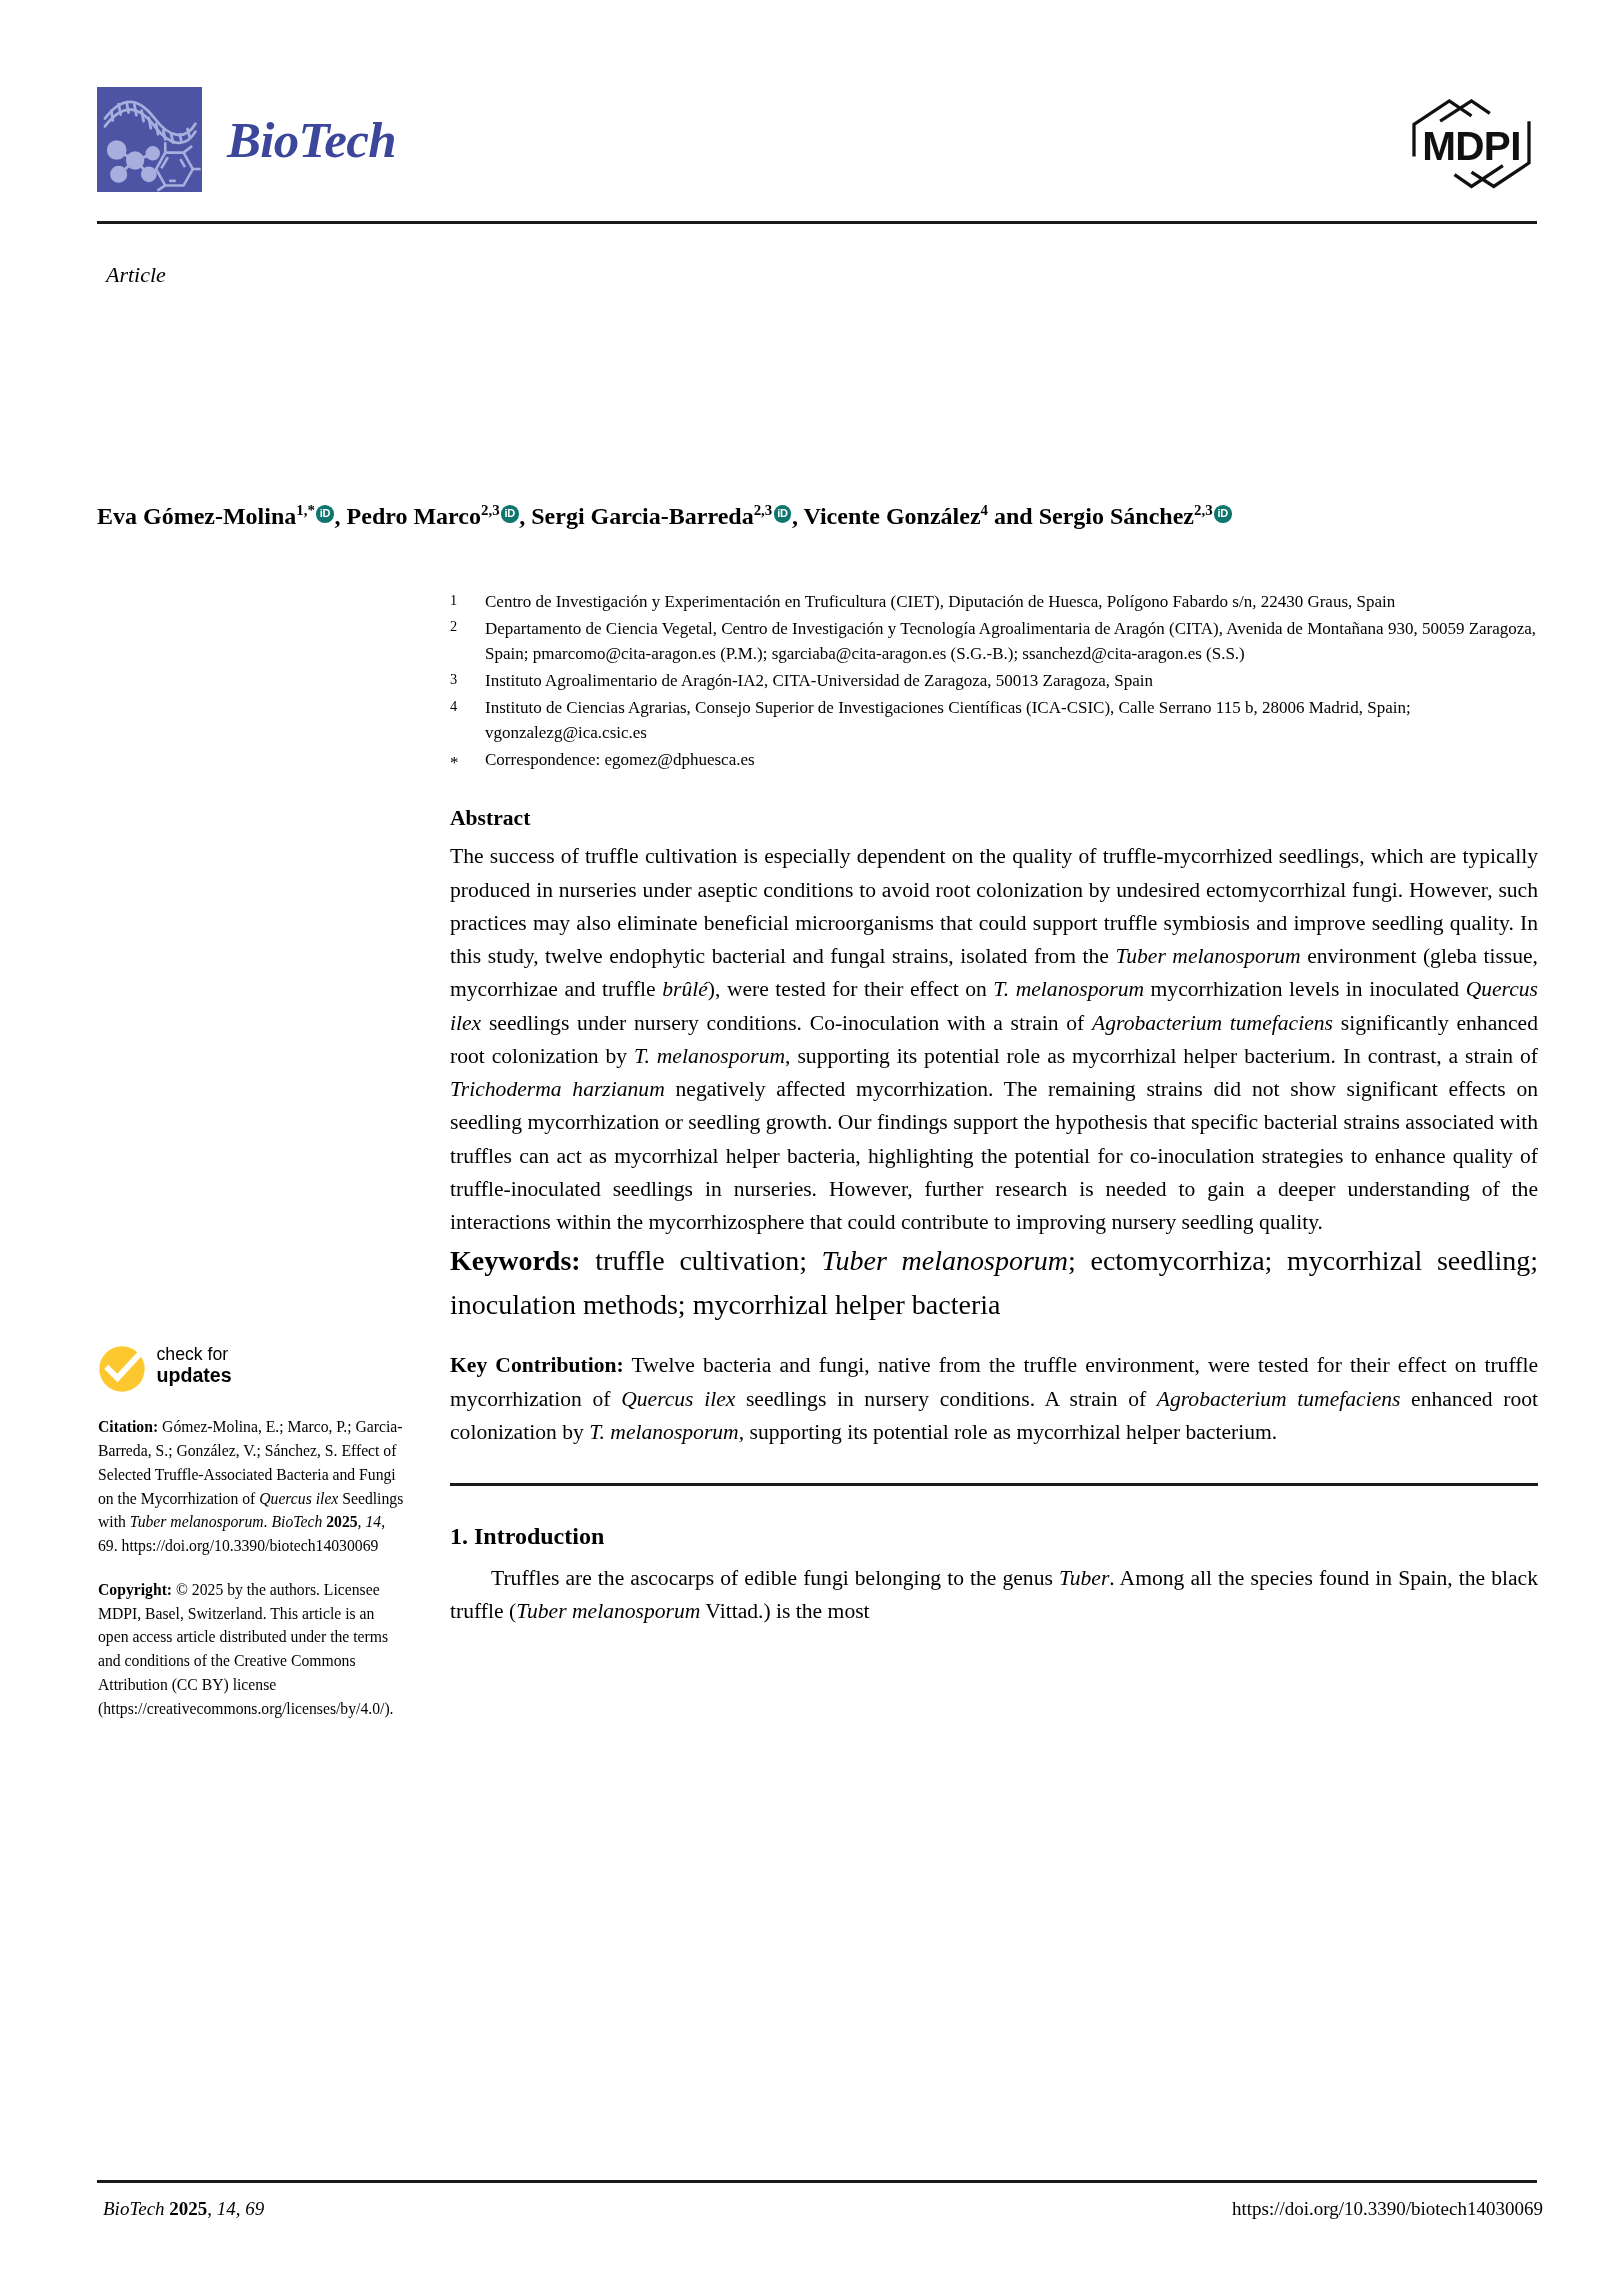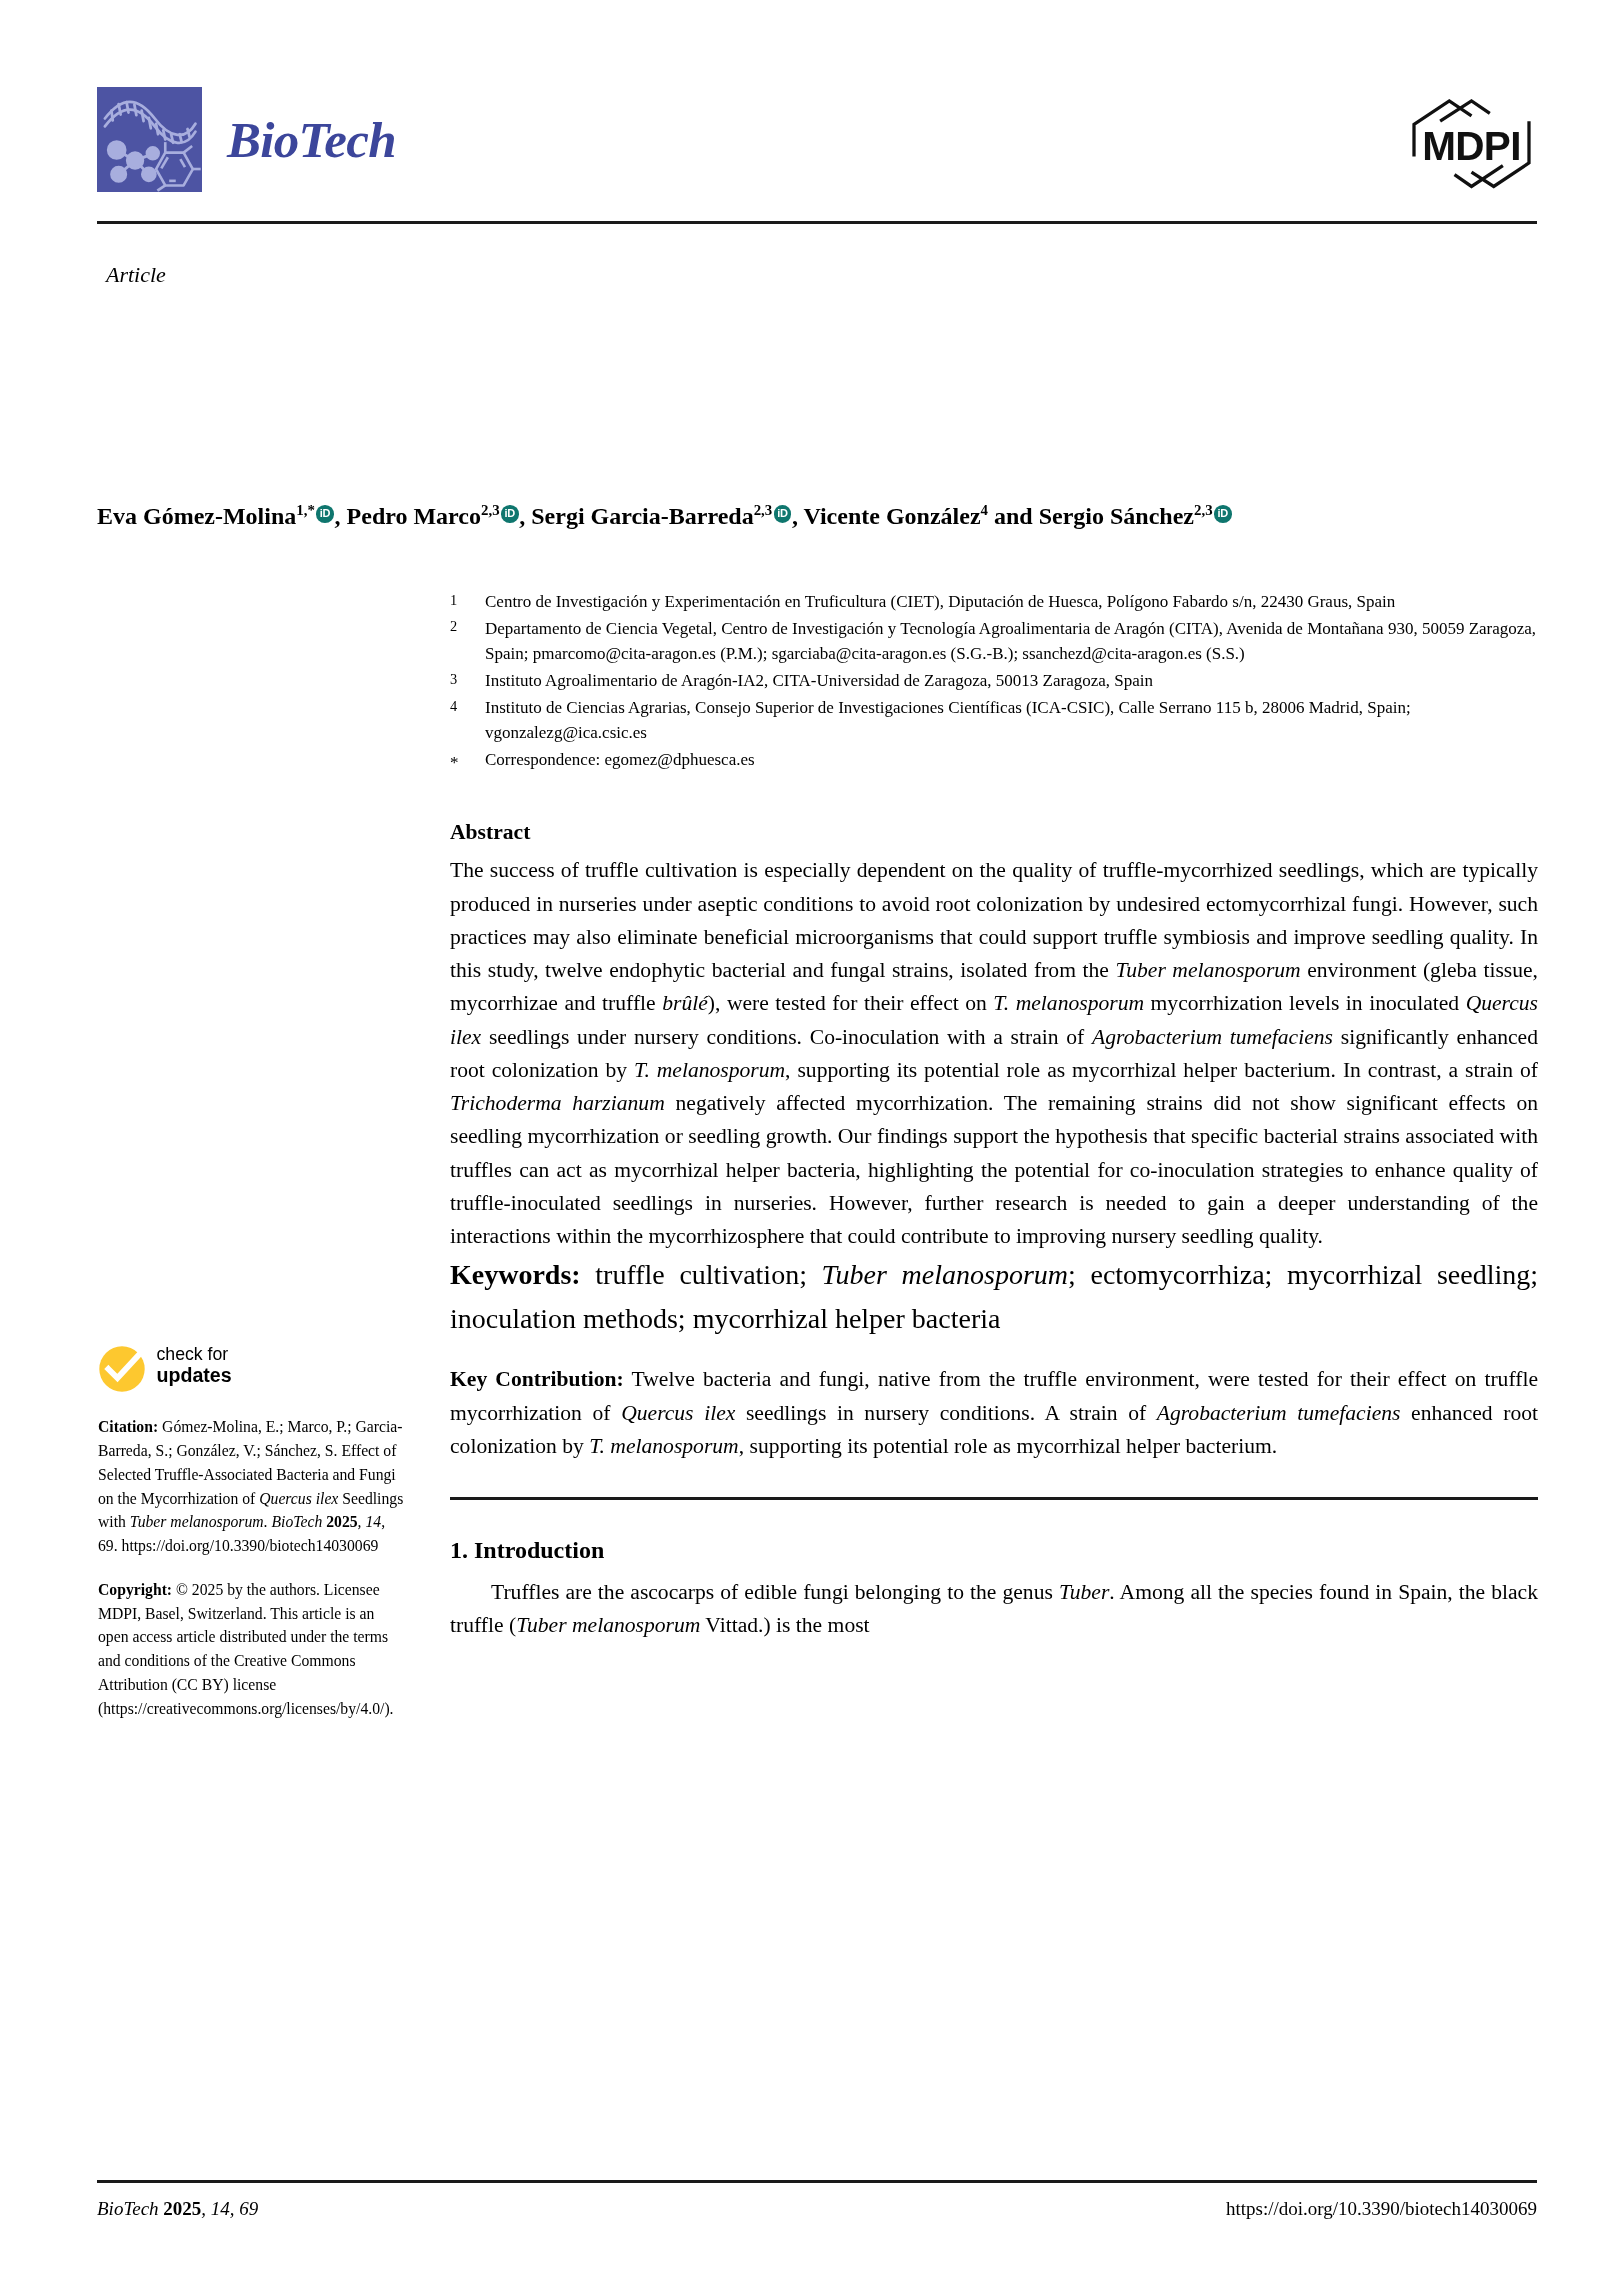--- a/index.html
+++ b/index.html
@@ -141,21 +141,21 @@
     width: 35px;
     flex: 0 0 35px;
     font-size: 14.4px;
     vertical-align: super;
     padding-top: 0.7px;
   }
   .affil-num.star { font-size: 17px; padding-top: 2.6px; }
   .affil-text { flex: 1; }
 
   .abs-head {
-    margin-top: 45px;
+    margin-top: 31px;
     font-size: 21.6px;
     font-weight: bold;
   }
   .abstract {
     margin-top: 9.2px;
     font-size: 21.6px;
     line-height: 1.54;
     text-align: justify;
   }
   .abstract .it, .kw .it, .kc .it, .intro .it { font-style: italic; }
@@ -232,21 +232,21 @@
     position: absolute;
     left: 97px;
     top: 2180px;
     width: 1440px;
     height: 0;
     border-top: 2.6px solid #1a1a1a;
     border-bottom: 1.3px solid #1a1a1a;
   }
   .footer {
     position: absolute;
-    left: 97px;
+    left: 103px;
     top: 2198px;
     width: 1440px;
     display: flex;
     justify-content: space-between;
     font-size: 19px;
   }
   .footer .left .it { font-style: italic; }
   .footer .left b { font-weight: bold; }
 </style>
 </head>

